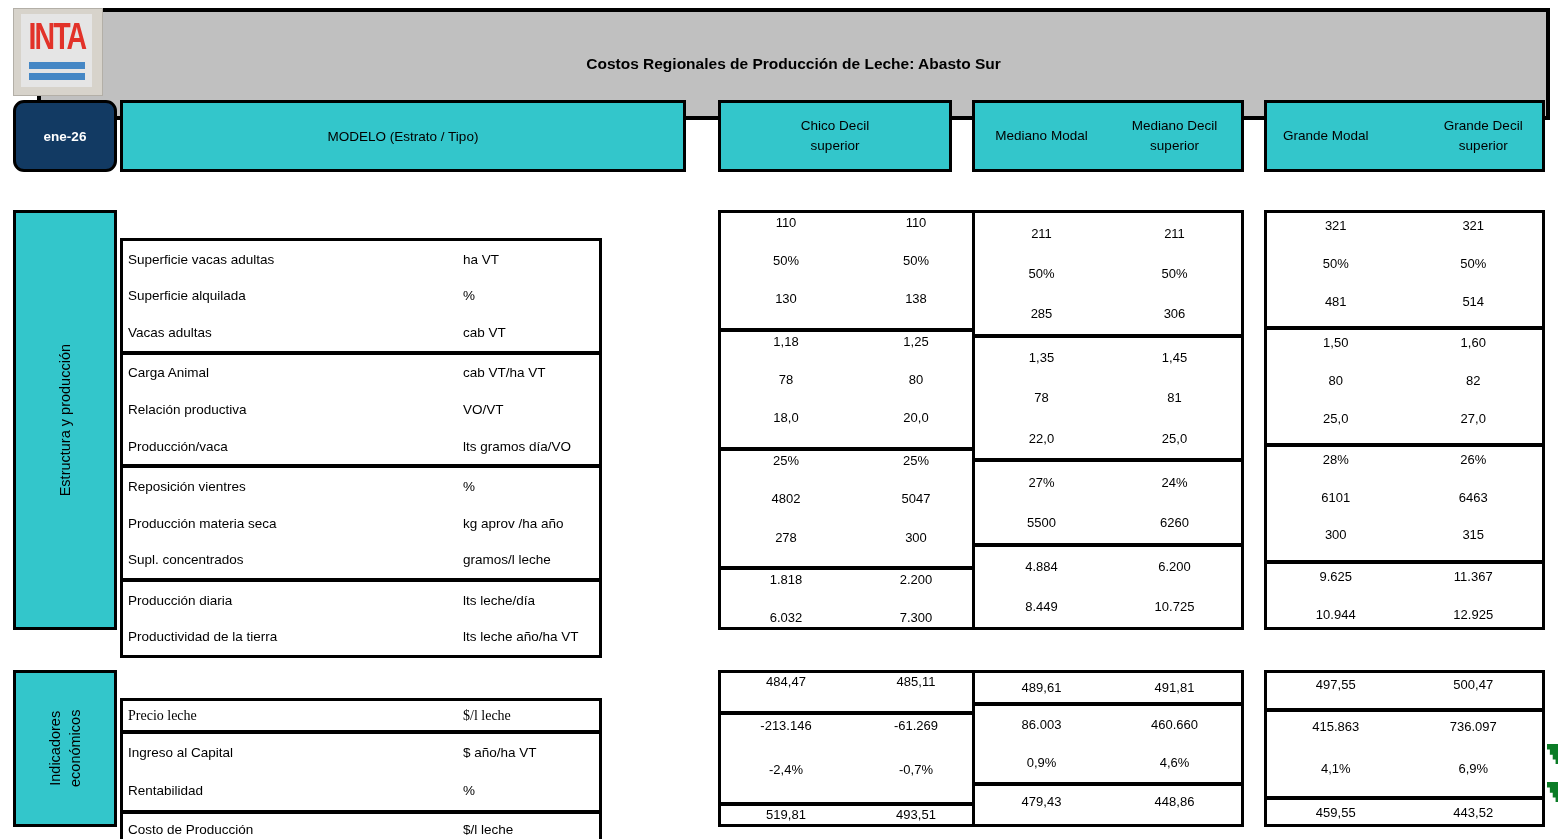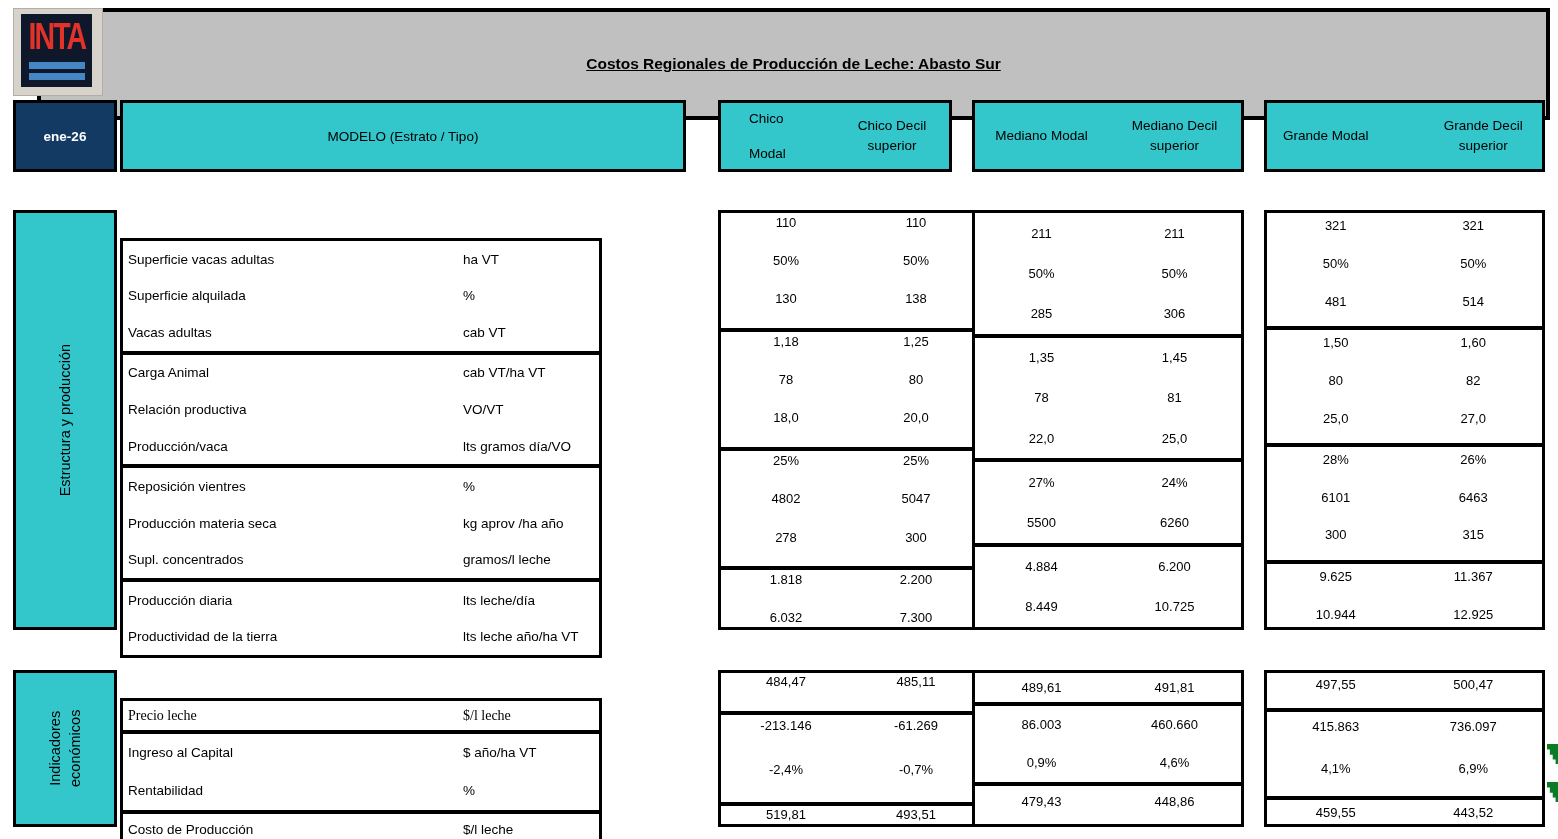--- a/index.html
+++ b/index.html
@@ -11,49 +11,49 @@
     color: #000;
     overflow: hidden;
   }
   .abs { position: absolute; }
 
   
   #titlebar {
     left: 37px; top: 8px; width: 1513px; height: 112px;
     background: #c0c0c0; border: 4px solid #000;
     display: flex; align-items: center; justify-content: center;
-    font-weight: bold; font-size: 15.5px; text-decoration: underline;
+    font-weight: bold; font-size: 15.5px;
   }
 
   
   #logo {
     left: 13px; top: 8px; width: 90px; height: 88px;
     background: #d7d3cb; border: 1px solid #b3afa7; z-index: 2;
   }
   #logo .inner {
     position: absolute; left: 7px; top: 5px; width: 71px; height: 73px;
-    background: #0f172a; display: flex; flex-direction: column;
+    background: #e5e5e5; display: flex; flex-direction: column;
     align-items: center; justify-content: center;
   }
   .inta-text {
     color: #e23229; font-weight: bold; font-size: 30px;
     letter-spacing: -2px; line-height: 1;
     transform: scaleX(0.95) scaleY(1.25);
     margin-bottom: 7px;
   }
   .logo-bar { width: 56px; height: 7px; background: #4587c5; margin-top: 4px; }
 
   
   .hbox {
     top: 100px; height: 72px; background: #33c6cb;
     border: 3px solid #000; display: flex;
     align-items: center; justify-content: center;
     font-size: 13.5px;
   }
-  #date-box { left: 13px; width: 104px; background: #123a63; color: #fff; font-weight: bold; }
+  #date-box { left: 13px; width: 104px; background: #123a63; color: #fff; font-weight: bold; border-radius: 11px; }
   #model-box { left: 120px; width: 566px; }
   #chico-box { left: 718px; width: 234px; }
   #mediano-box { left: 972px; width: 272px; }
   #grande-box { left: 1264px; width: 281px; gap: 40px; }
   .hcell {
     width: 50%; height: 100%;
     display: flex; align-items: center; justify-content: center;
     text-align: center; line-height: 1.5; padding: 0 6px;
   }
   .hcell span { display: inline-block; }
@@ -118,23 +118,20 @@
   </div>
 </div>
 
 <div id="date-box" class="abs hbox">
   <span>ene-26</span>
 </div>
 <div id="model-box" class="abs hbox">
   <span>MODELO (Estrato / Tipo)</span>
 </div>
 <div id="chico-box" class="abs hbox">
-  <div class="hcell narrow">
-      <span>Chico Modal</span>
-    </div>
   <div class="hcell">
       <span>Chico Decil superior</span>
     </div>
 </div>
 <div id="mediano-box" class="abs hbox">
   <div class="hcell">
       <span>Mediano Modal</span>
     </div>
   <div class="hcell">
       <span>Mediano Decil superior</span>

